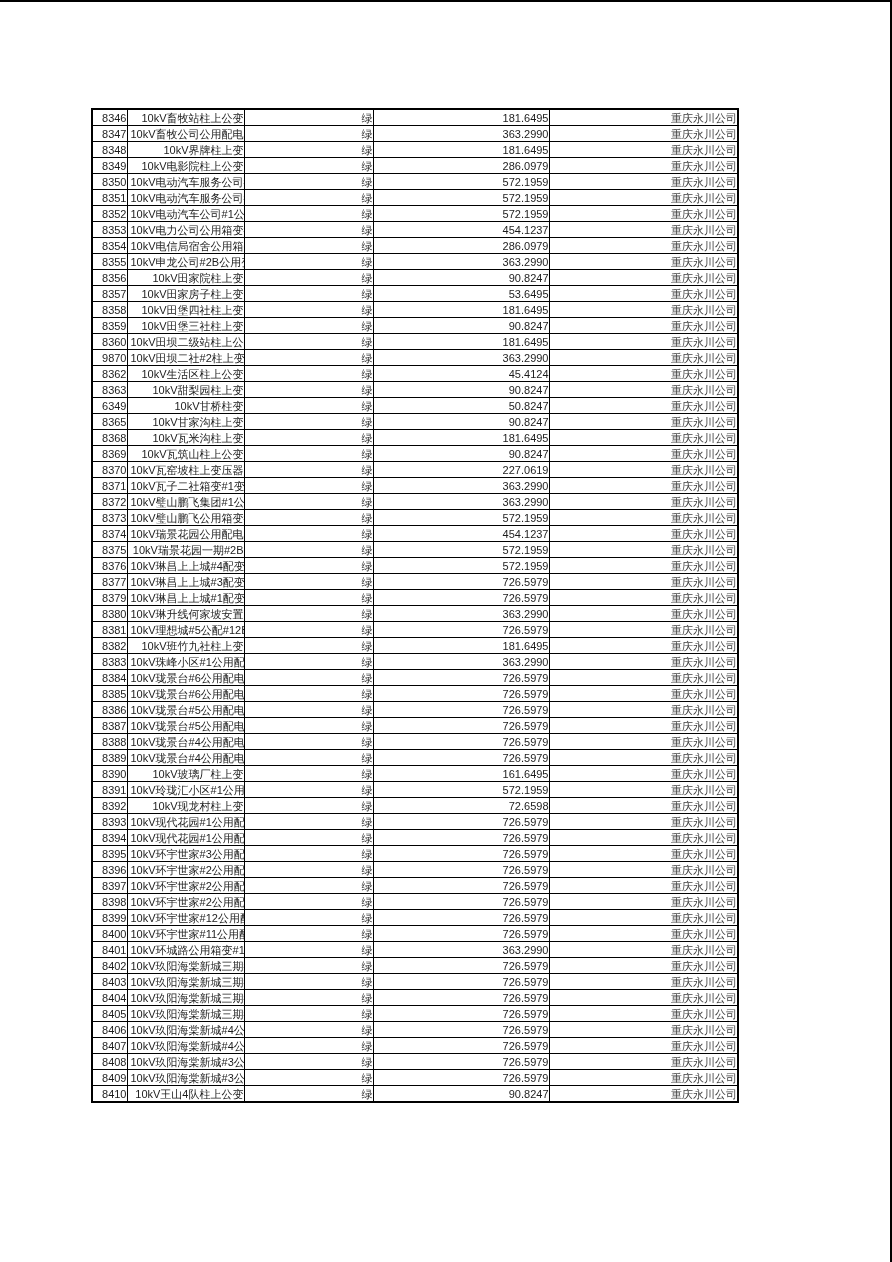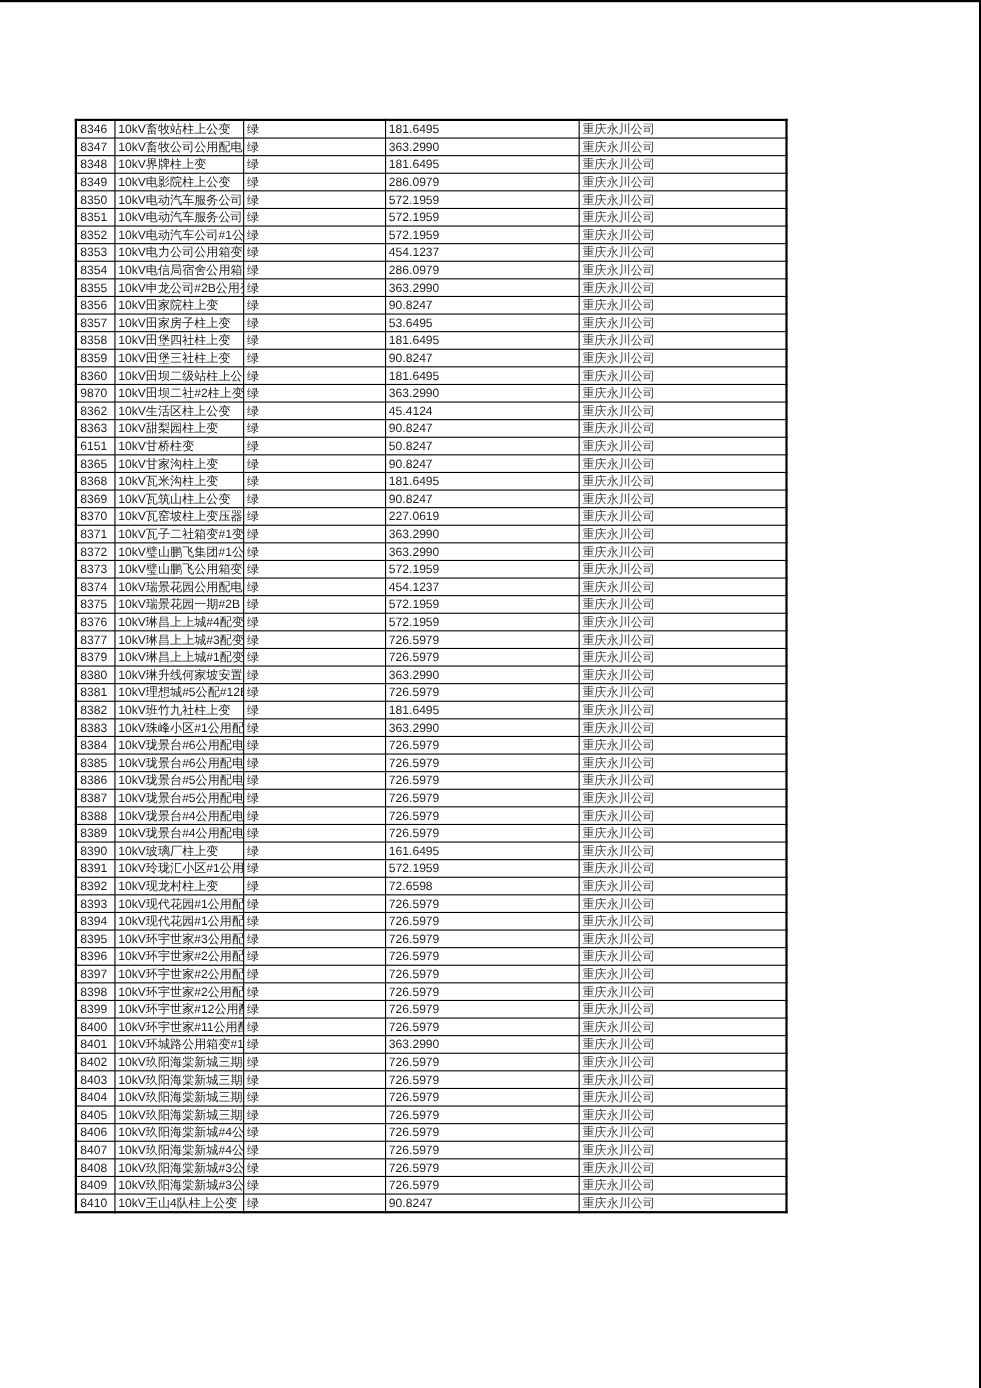--- a/index.html
+++ b/index.html
@@ -22,28 +22,29 @@
     background: #000000;
   }
   .edge-right {
     position: absolute;
     right: 0; top: 0;
     width: 2px; height: 1262px;
     background: #000000;
   }
   table.data-grid {
     position: absolute;
-    left: 68px;
+    left: 91px;
     top: 108px;
     width: 646px;
     border-collapse: collapse;
     table-layout: fixed;
     border: 2px solid #000000;
     font-size: 11px;
     color: #1c1c1c;
+    text-align: right;
   }
   table.data-grid td {
     border: 1px solid #000000;
     height: 15px;
     padding: 0 0 0 3px;
     line-height: 14px;
     white-space: nowrap;
     overflow: hidden;
     vertical-align: middle;
   }
@@ -189,21 +190,21 @@
           <td class="c-company">重庆永川公司</td>
         </tr>
         <tr>
           <td class="c-id">8363</td>
           <td class="c-name">10kV甜梨园柱上变</td>
           <td class="c-status">绿</td>
           <td class="c-value">90.8247</td>
           <td class="c-company">重庆永川公司</td>
         </tr>
         <tr>
-          <td class="c-id">6151</td>
+          <td class="c-id">6349</td>
           <td class="c-name">10kV甘桥柱变</td>
           <td class="c-status">绿</td>
           <td class="c-value">50.8247</td>
           <td class="c-company">重庆永川公司</td>
         </tr>
         <tr>
           <td class="c-id">8365</td>
           <td class="c-name">10kV甘家沟柱上变</td>
           <td class="c-status">绿</td>
           <td class="c-value">90.8247</td>

